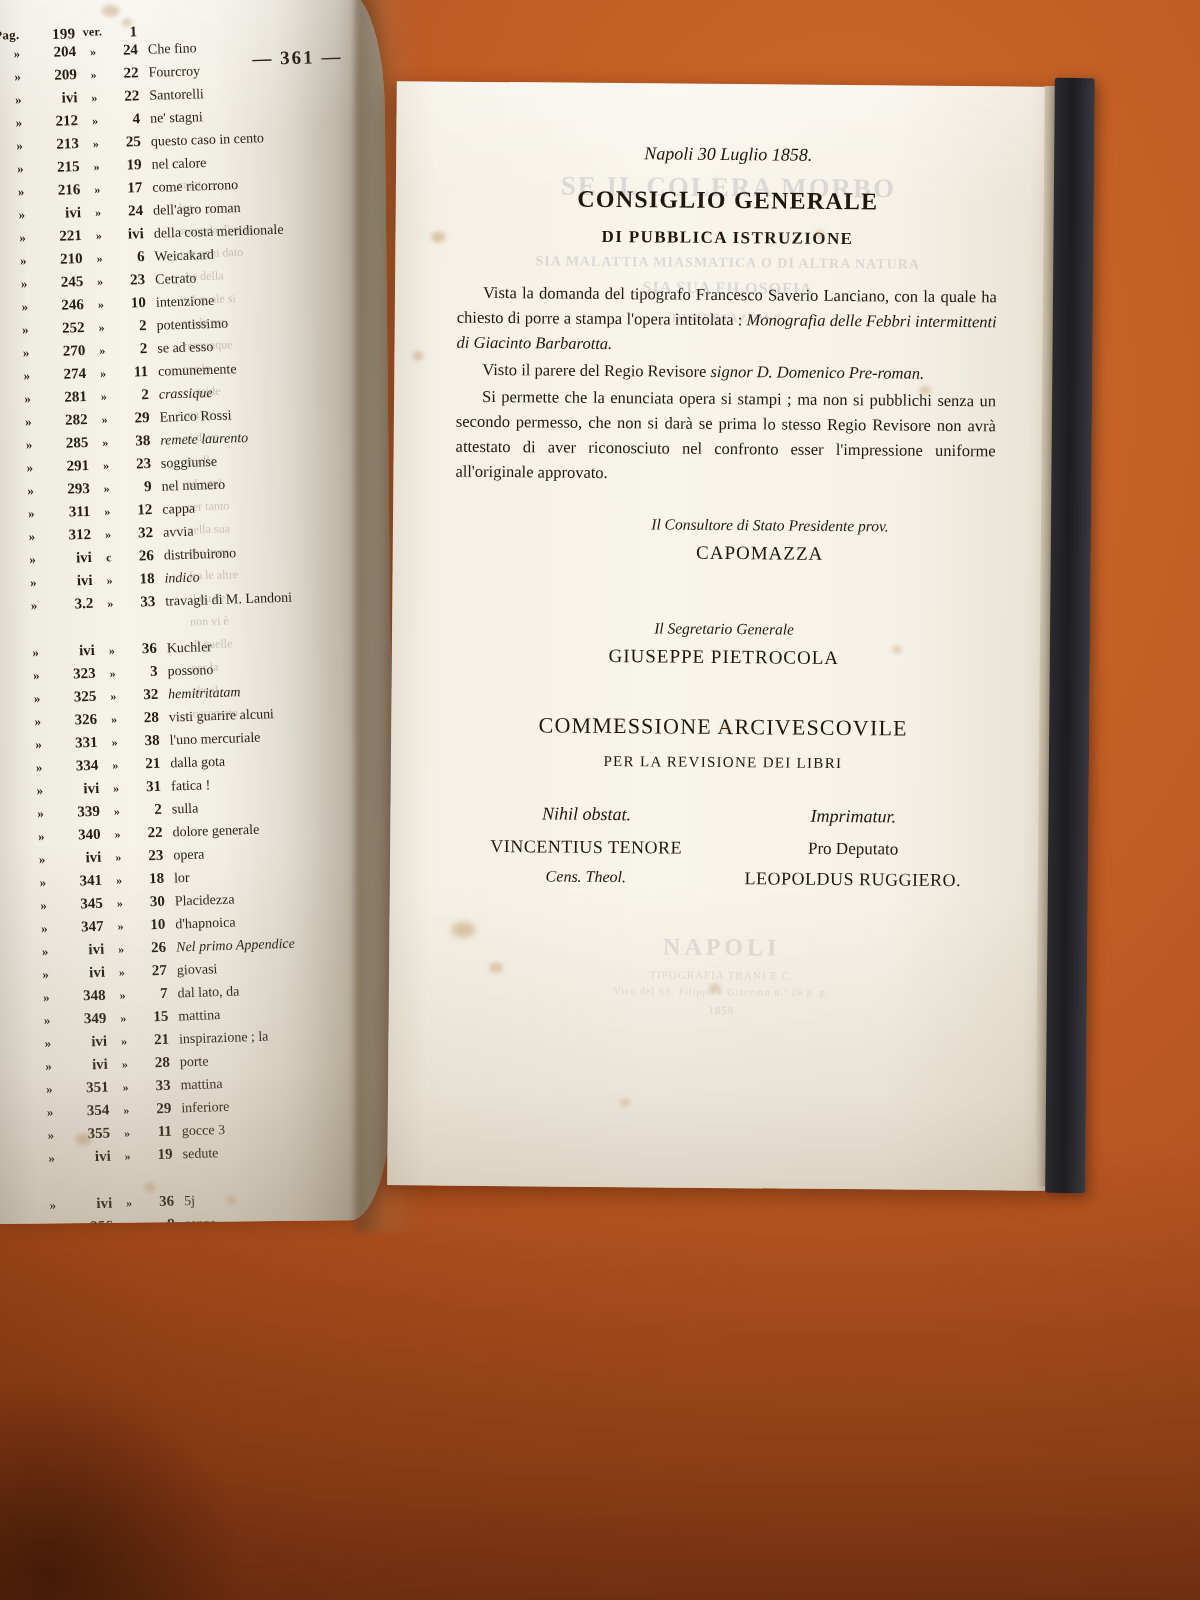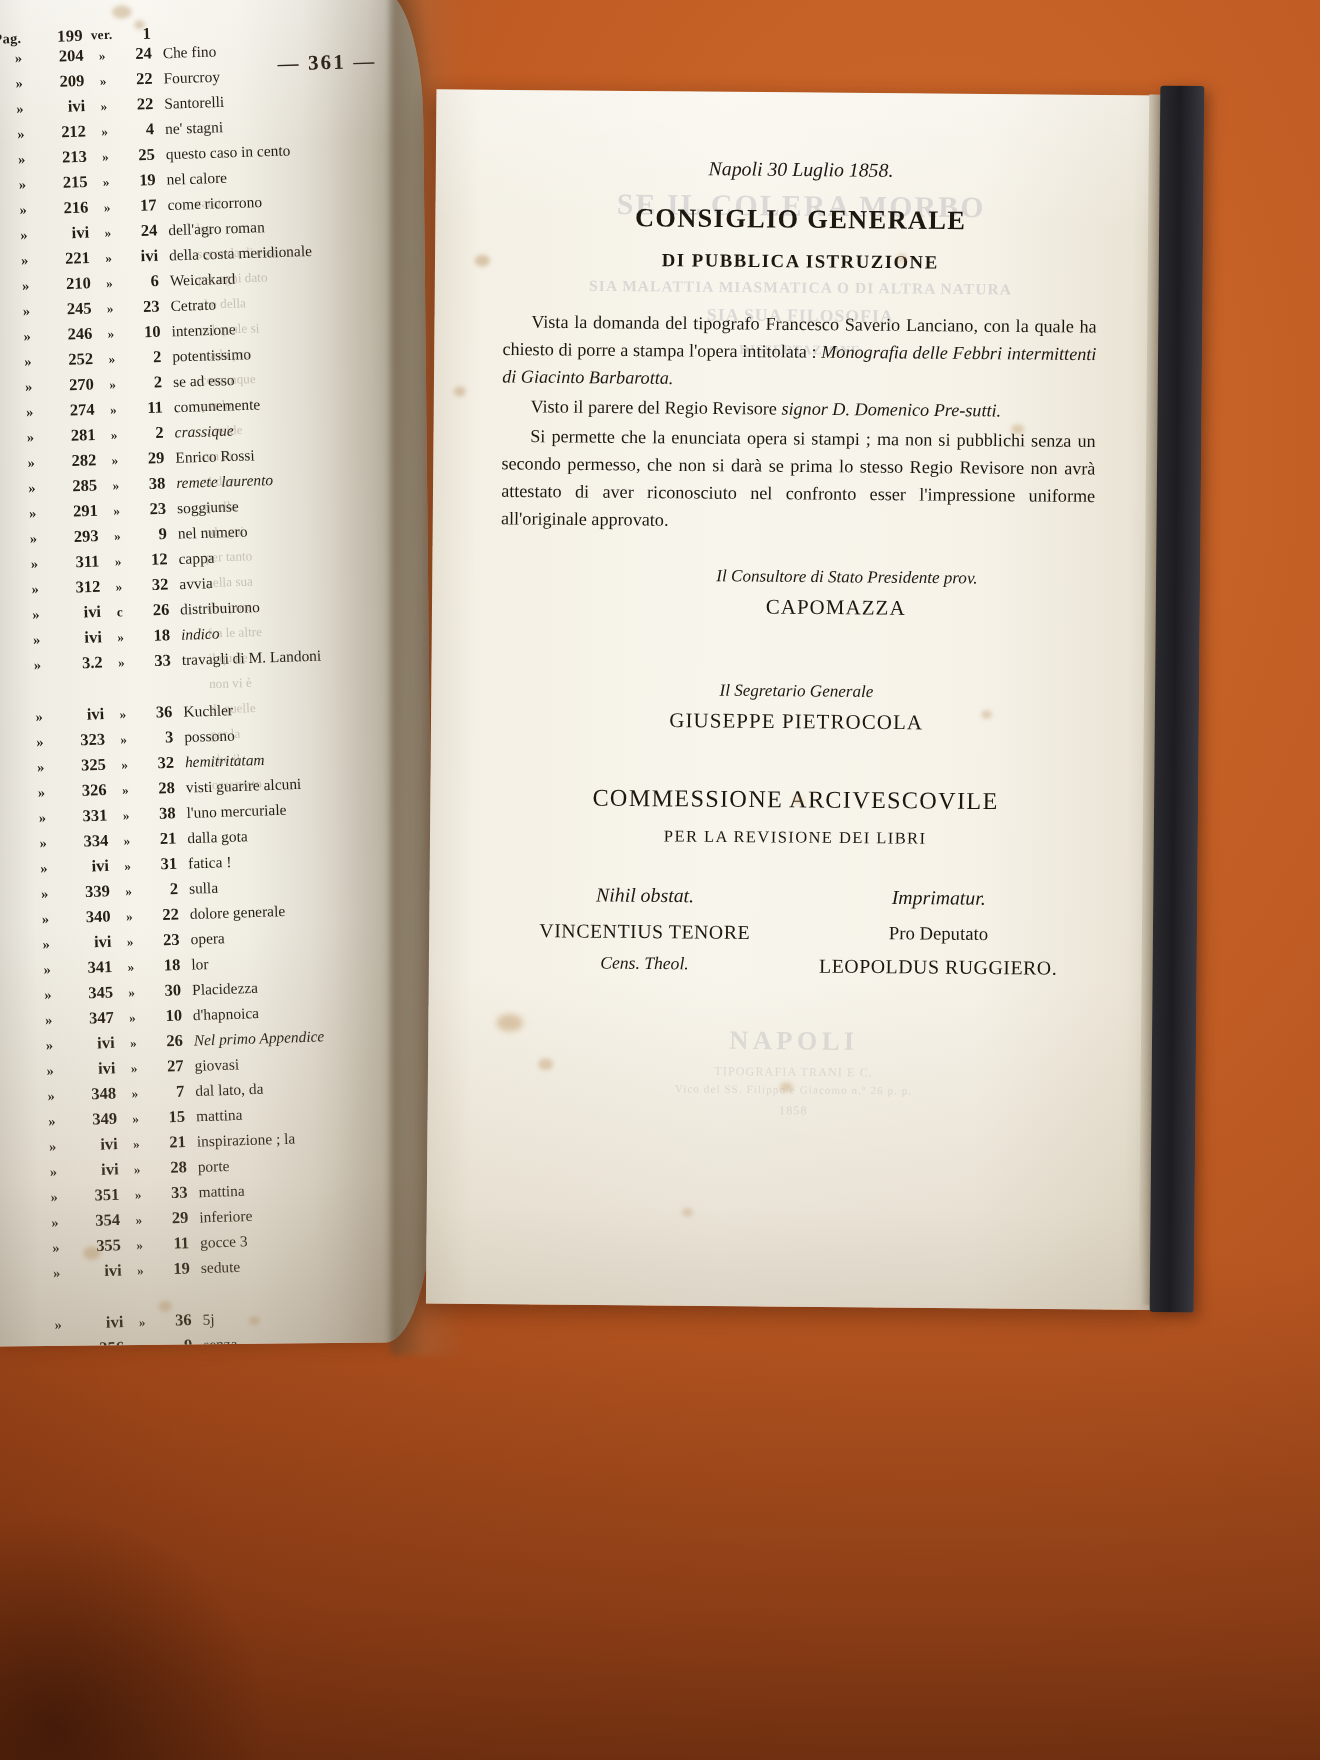--- a/index.html
+++ b/index.html
@@ -736,21 +736,21 @@
         <div class="date-line">Napoli 30 Luglio 1858.</div>
 
         <div class="h-consiglio">CONSIGLIO GENERALE</div>
         <div class="h-pubblica">DI PUBBLICA ISTRUZIONE</div>
 
         <div class="para">
           <span>Vista la domanda del tipografo Francesco Saverio Lanciano, con la quale ha chiesto di porre a stampa l'opera intitolata : </span><span class="it">Monografia delle Febbri intermittenti di Giacinto Barbarotta.</span>
         </div>
 
         <div class="para">
-          <span>Visto il parere del Regio Revisore </span><span class="it">signor D. Domenico Pre-</span><span class="it">sutti.</span>
+          <span>Visto il parere del Regio Revisore </span><span class="it">signor D. Domenico Pre-</span><span class="it">roman.</span>
         </div>
 
         <div class="para">Si permette che la enunciata opera si stampi ; ma non si pubblichi senza un secondo permesso, che non si darà se prima lo stesso Regio Revisore non avrà attestato di aver riconosciuto nel confronto esser l'impressione uniforme all'originale approvato.</div>
 
         <div class="sig-block">
           <div class="sig-role r1">Il Consultore di Stato Presidente prov.</div>
           <div class="sig-name n1">CAPOMAZZA</div>
         </div>
 
         <div class="sig-gap"></div>

